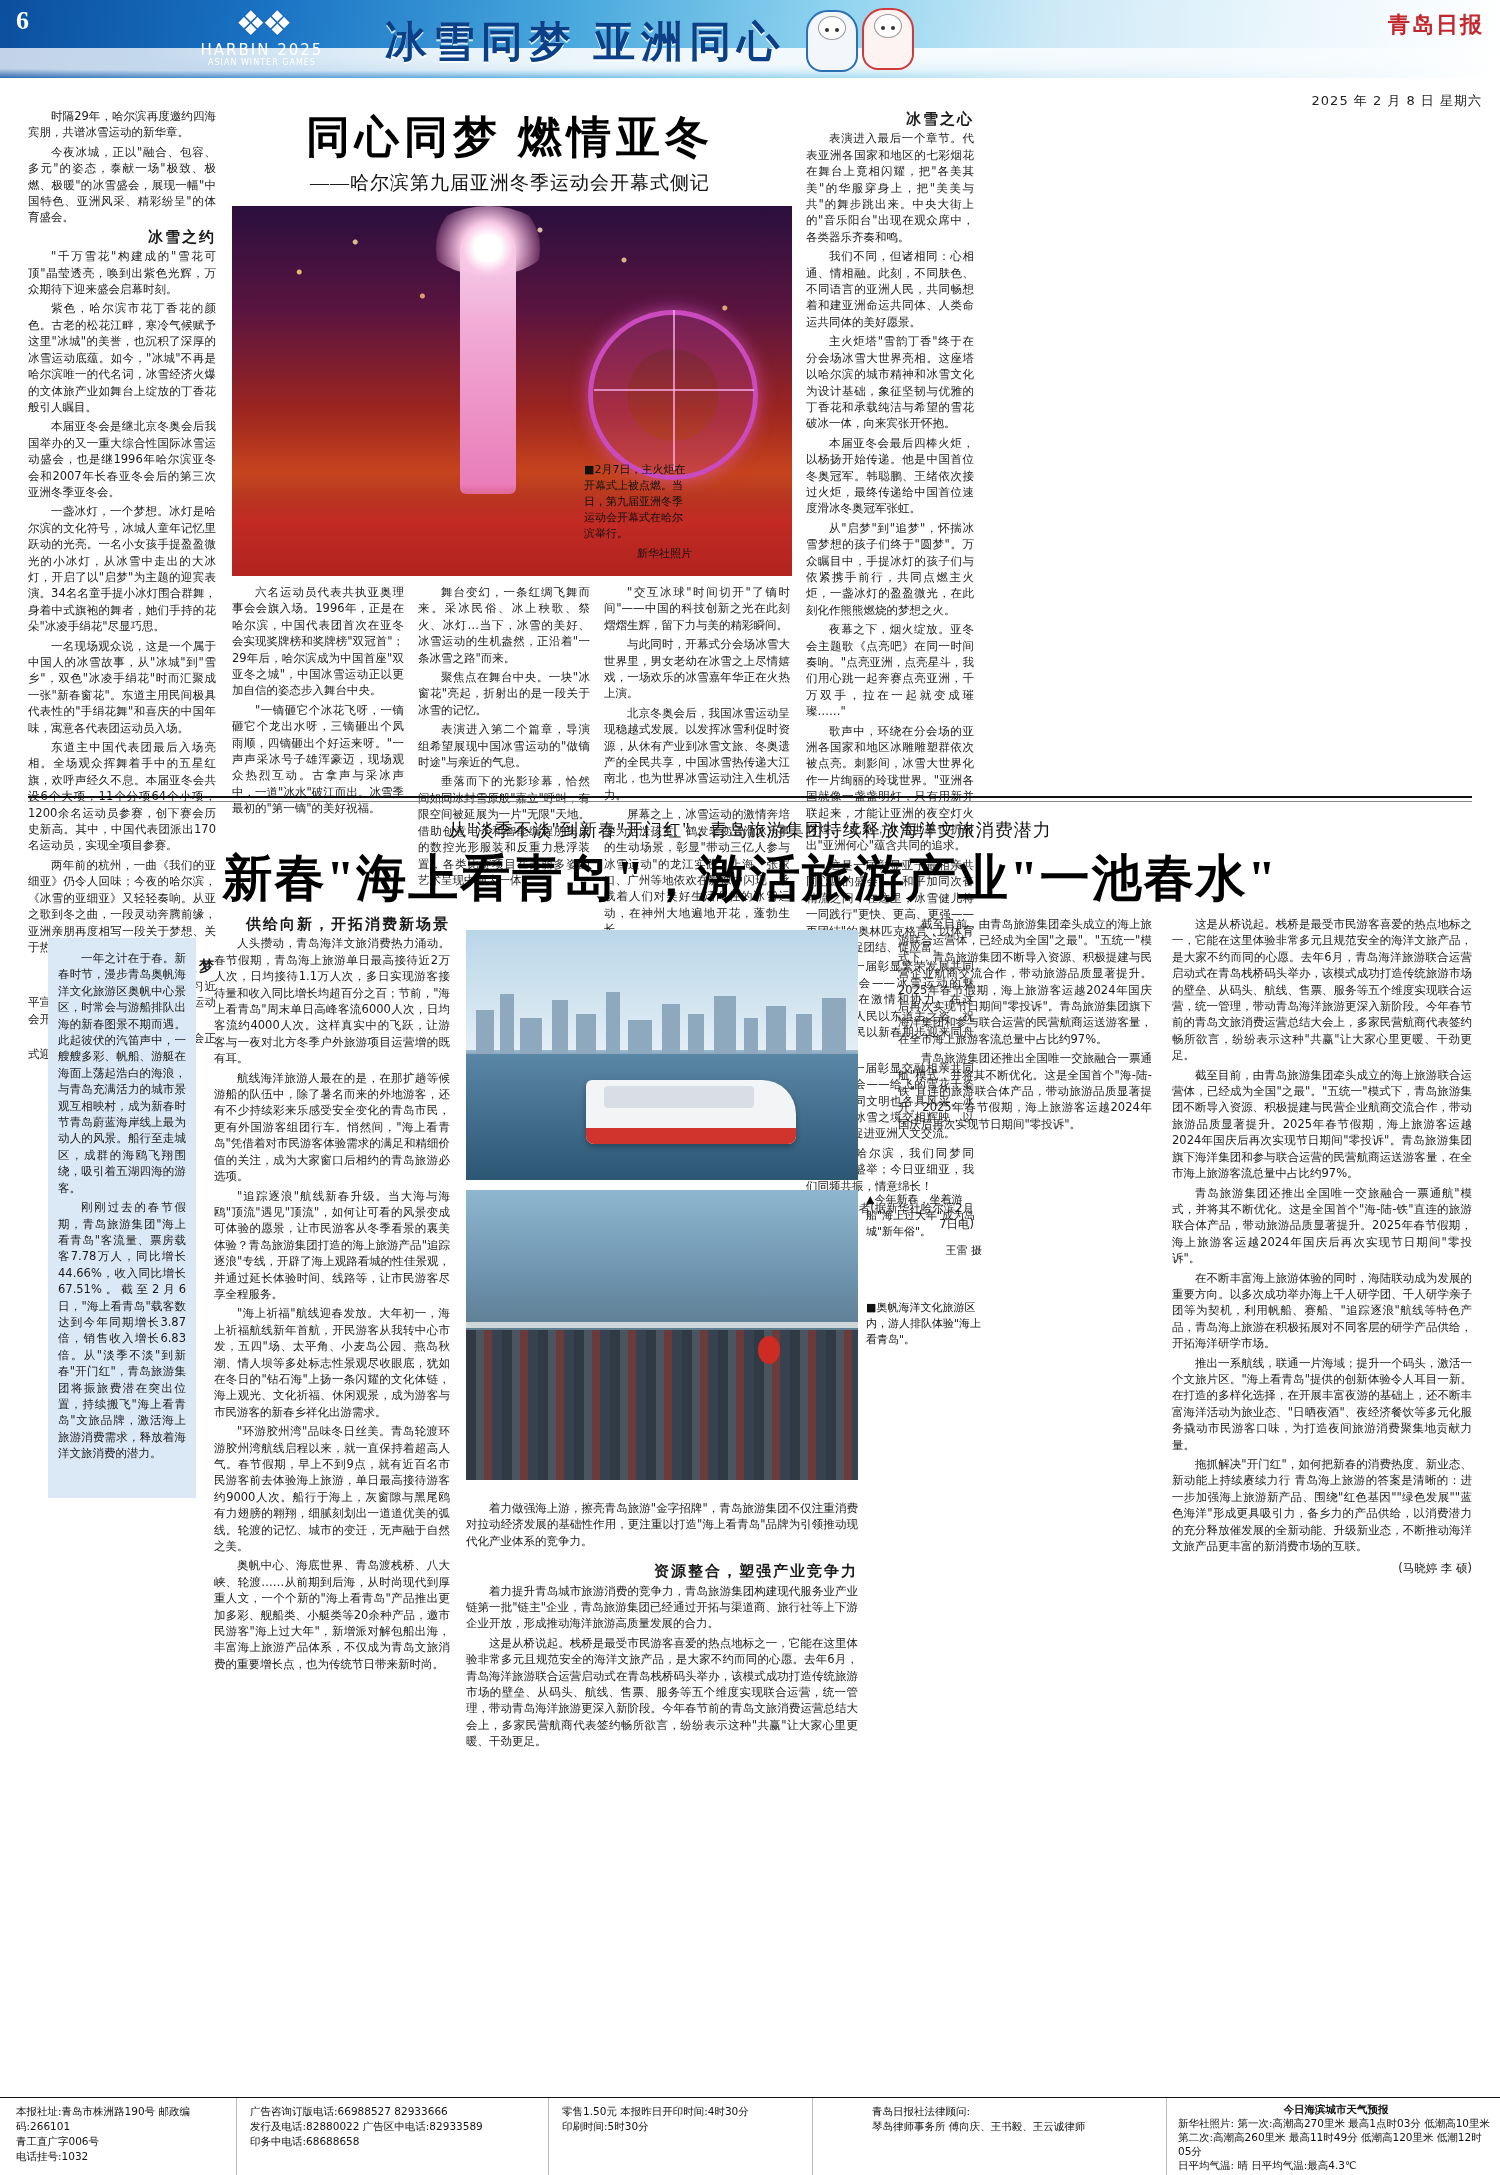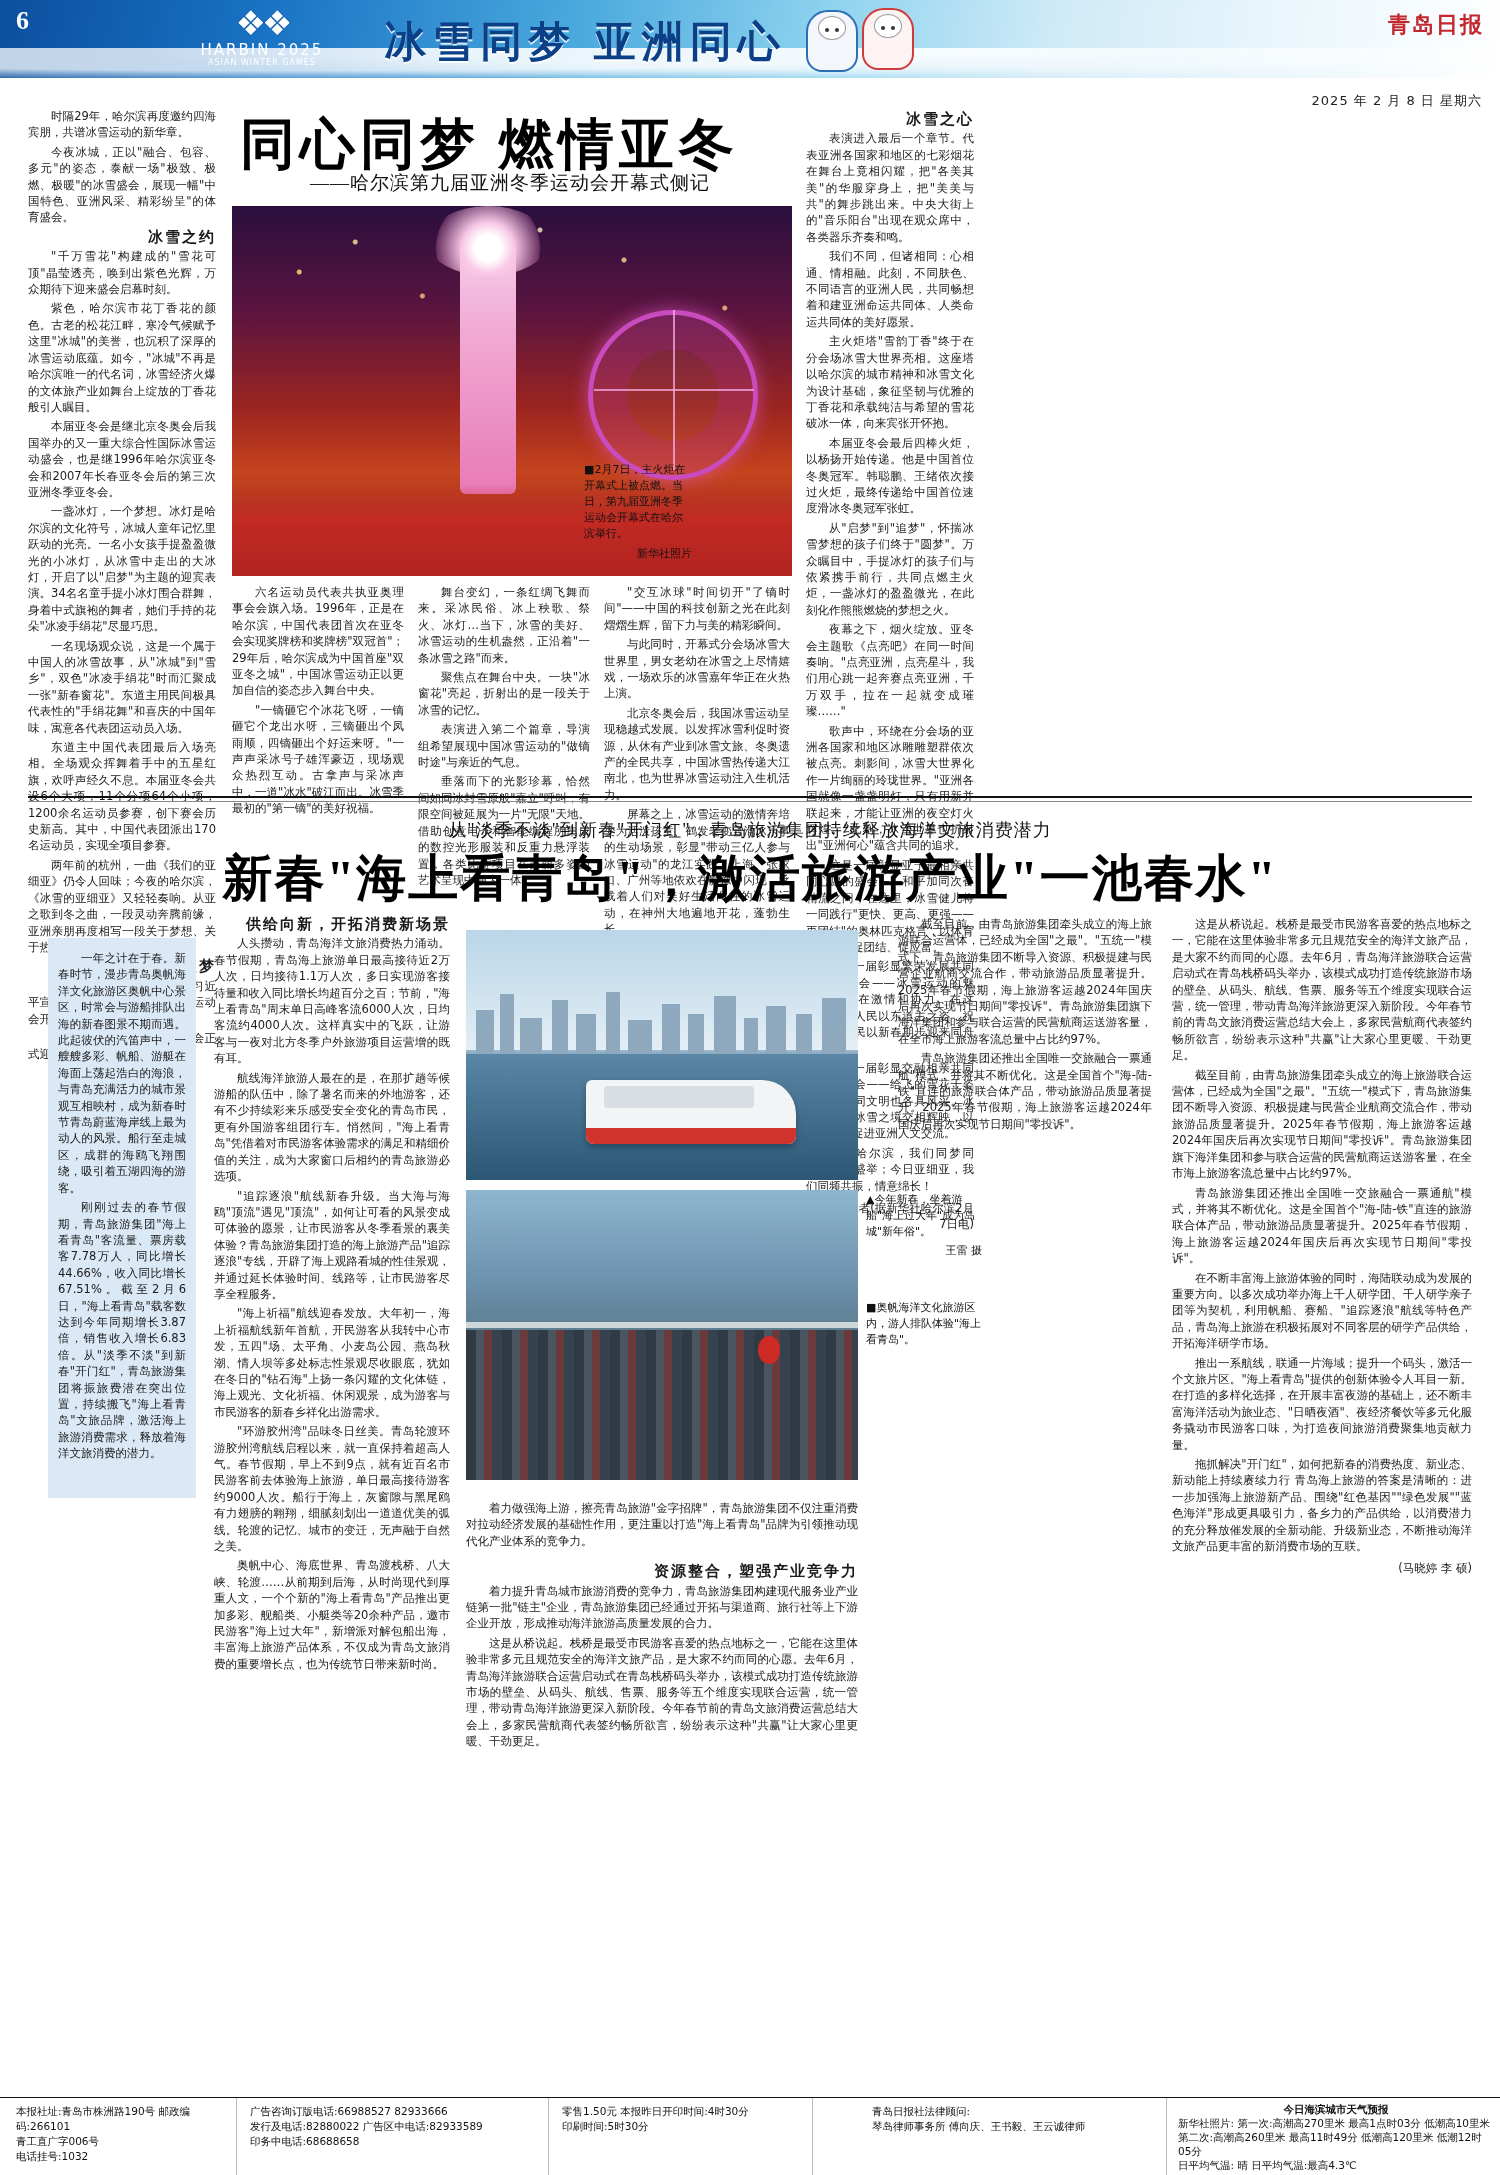--- a/index.html
+++ b/index.html
@@ -30,21 +30,21 @@
     position:absolute;left:196px;top:2px;width:132px;height:74px;text-align:center;color:#fff;
   }
   .harbin-logo .glyph{
     display:block;height:42px;line-height:42px;font-size:34px;letter-spacing:-4px;
     color:#ffffff;text-shadow:0 0 2px #0b4f9e;
   }
   .harbin-logo .l1{font-size:15px;font-weight:normal;letter-spacing:2px;display:block;line-height:13px;}
   .harbin-logo .l2{font-size:8px;letter-spacing:1px;display:block;line-height:11px;}
   .mast-title{
     position:absolute;left:355px;top:14px;width:460px;text-align:center;
-    font-family:Liberation Sans, sans-serif;font-weight:bold;font-size:42px;color:#0b3f86;
+    font-family:Liberation Serif, serif;font-weight:bold;font-size:42px;color:#0b3f86;
     letter-spacing:6px;text-shadow:0 2px 0 rgba(255,255,255,.8);
   }
   .mascots{position:absolute;left:800px;top:6px;width:140px;height:66px;}
   .mascot{position:absolute;width:48px;height:58px;border-radius:22px 22px 16px 16px;}
   .m1{left:6px;top:4px;background:#f3f6fa;border:2px solid #2b6fb5;}
   .m2{left:62px;top:2px;background:#fdf3f3;border:2px solid #cf3b3b;}
   .m-head{position:absolute;left:50%;top:4px;transform:translateX(-50%);width:26px;height:22px;border-radius:50%;background:#fff;border:1px solid #999;}
   .m-eye{position:absolute;top:11px;width:4px;height:4px;border-radius:50%;background:#333;}
   .qd-logo{
     position:absolute;right:16px;top:10px;
@@ -56,22 +56,22 @@
   }
   
   .col{position:absolute;font-size:11.5px;line-height:16.4px;text-align:justify;color:#1a1a1a;}
   .col p{margin:0 0 3px 0;text-indent:2em;}
   .subhead{
     font-family:"Liberation Serif",serif;font-weight:bold;font-size:15px;
     text-align:right;margin:7px 0 5px 0;letter-spacing:2px;text-indent:0 !important;
   }
   
   .a1-title{
-    position:absolute;left:240px;top:108px;width:540px;text-align:left;
-    font-family:"Liberation Serif",serif;font-weight:bold;font-size:55px;letter-spacing:5px;color:#000;
+    position:absolute;left:240px;top:108px;width:540px;text-align:center;
+    font-family:"Liberation Serif",serif;font-weight:bold;font-size:44px;letter-spacing:5px;color:#000;
   }
   .a1-sub{
     position:absolute;left:240px;top:170px;width:540px;text-align:center;
     font-family:"Liberation Serif",serif;font-size:19px;letter-spacing:1px;color:#111;
   }
   .photo1{
     position:absolute;left:232px;top:206px;width:560px;height:370px;
     background:linear-gradient(180deg,#2a0f3d 0%,#5a1440 28%,#9c2520 55%,#c6431d 72%,#7d2a2a 100%);
     overflow:hidden;
   }

